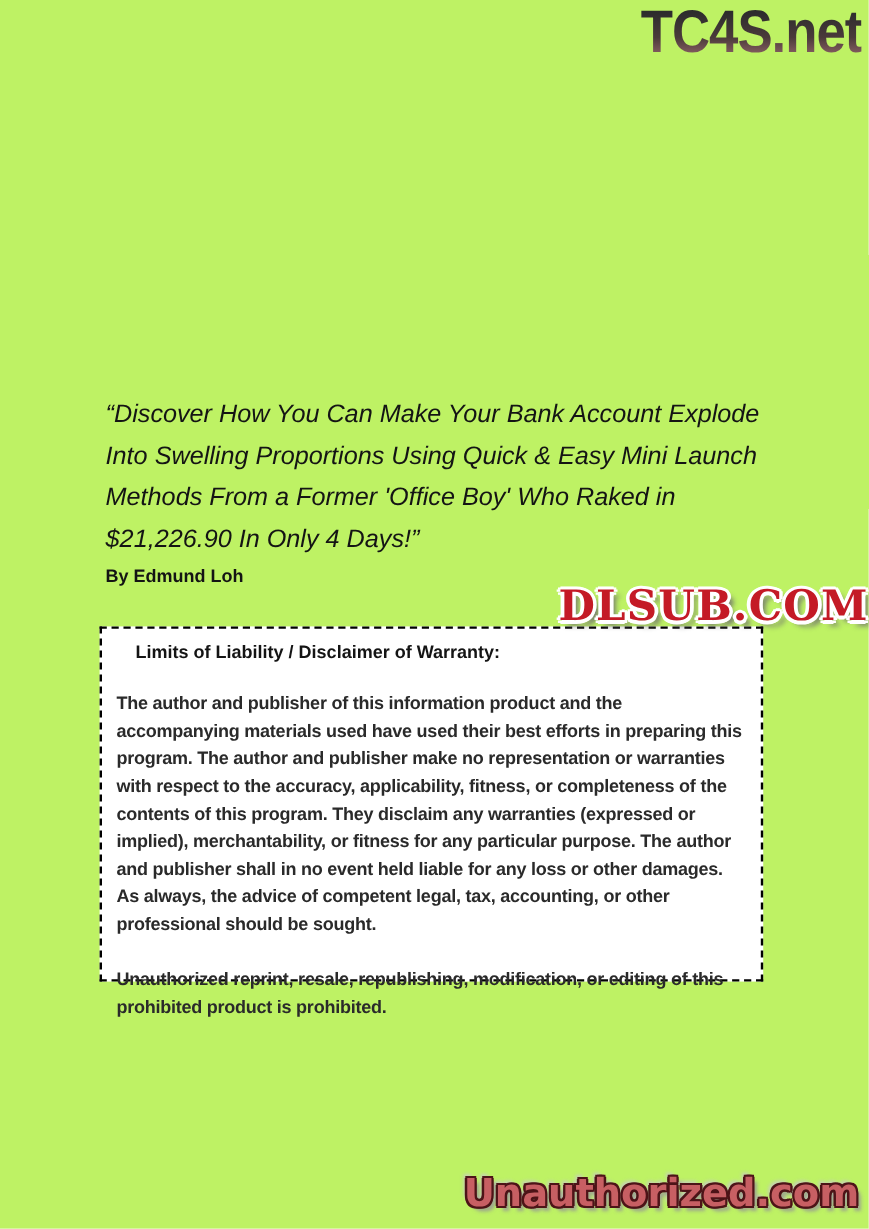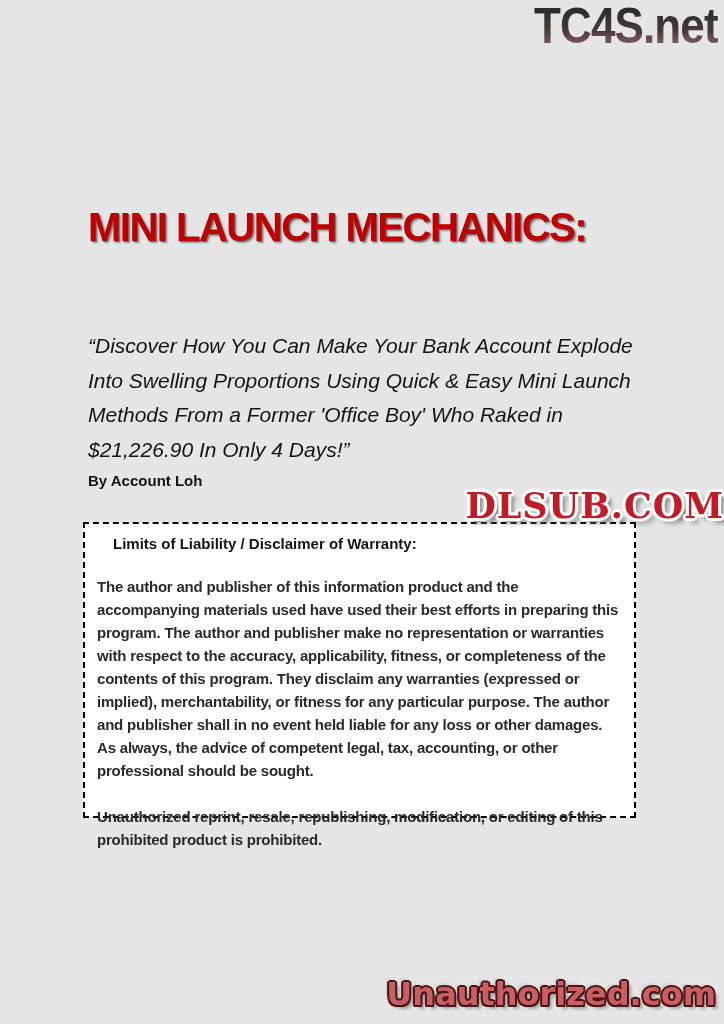--- a/index.html
+++ b/index.html
@@ -5,21 +5,21 @@
   html, body {
     margin: 0;
     padding: 0;
     background: #ffffff;
   }
   .page {
     position: relative;
     width: 724px;
     height: 1024px;
     margin: 0 auto;
-    background: #e5e5e5;
+    background: #bef264;
     overflow: hidden;
     font-family: "Liberation Sans", sans-serif;
     color: #1f1f1f;
   }
 
   
   .tc4s-logo {
     position: absolute;
     top: 0px;
     right: 6px;
@@ -148,26 +148,25 @@
   }
 </style>
 </head>
 <body>
 
 <div class="page">
 
   <div class="tc4s-logo">TC4S.net</div>
 
   <h1 class="report-title">
-    <span>MINI LAUNCH MECHANICS:</span>
   </h1>
 
   <p class="tagline">“Discover How You Can Make Your Bank Account Explode Into Swelling Proportions Using Quick &amp; Easy Mini Launch Methods From a Former 'Office Boy' Who Raked in $21,226.90 In Only 4 Days!”</p>
 
-  <p class="byline">By Account Loh</p>
+  <p class="byline">By Edmund Loh</p>
 
   <div class="dlsub-logo">DLSUB.COM</div>
 
   <div class="disclaimer-box">
     <p class="disclaimer-heading">Limits of Liability / Disclaimer of Warranty:</p>
     <p class="disclaimer-text">The author and publisher of this information product and the accompanying materials used have used their best efforts in preparing this program. The author and publisher make no representation or warranties with respect to the accuracy, applicability, fitness, or completeness of the contents of this program. They disclaim any warranties (expressed or implied), merchantability, or fitness for any particular purpose. The author and publisher shall in no event held liable for any loss or other damages. As always, the advice of competent legal, tax, accounting, or other professional should be sought.</p>
     <p class="disclaimer-text">Unauthorized reprint, resale, republishing, modification, or editing of this prohibited product is prohibited.</p>
   </div>
 
   <div class="traders-logo">Unauthorized.com</div>

